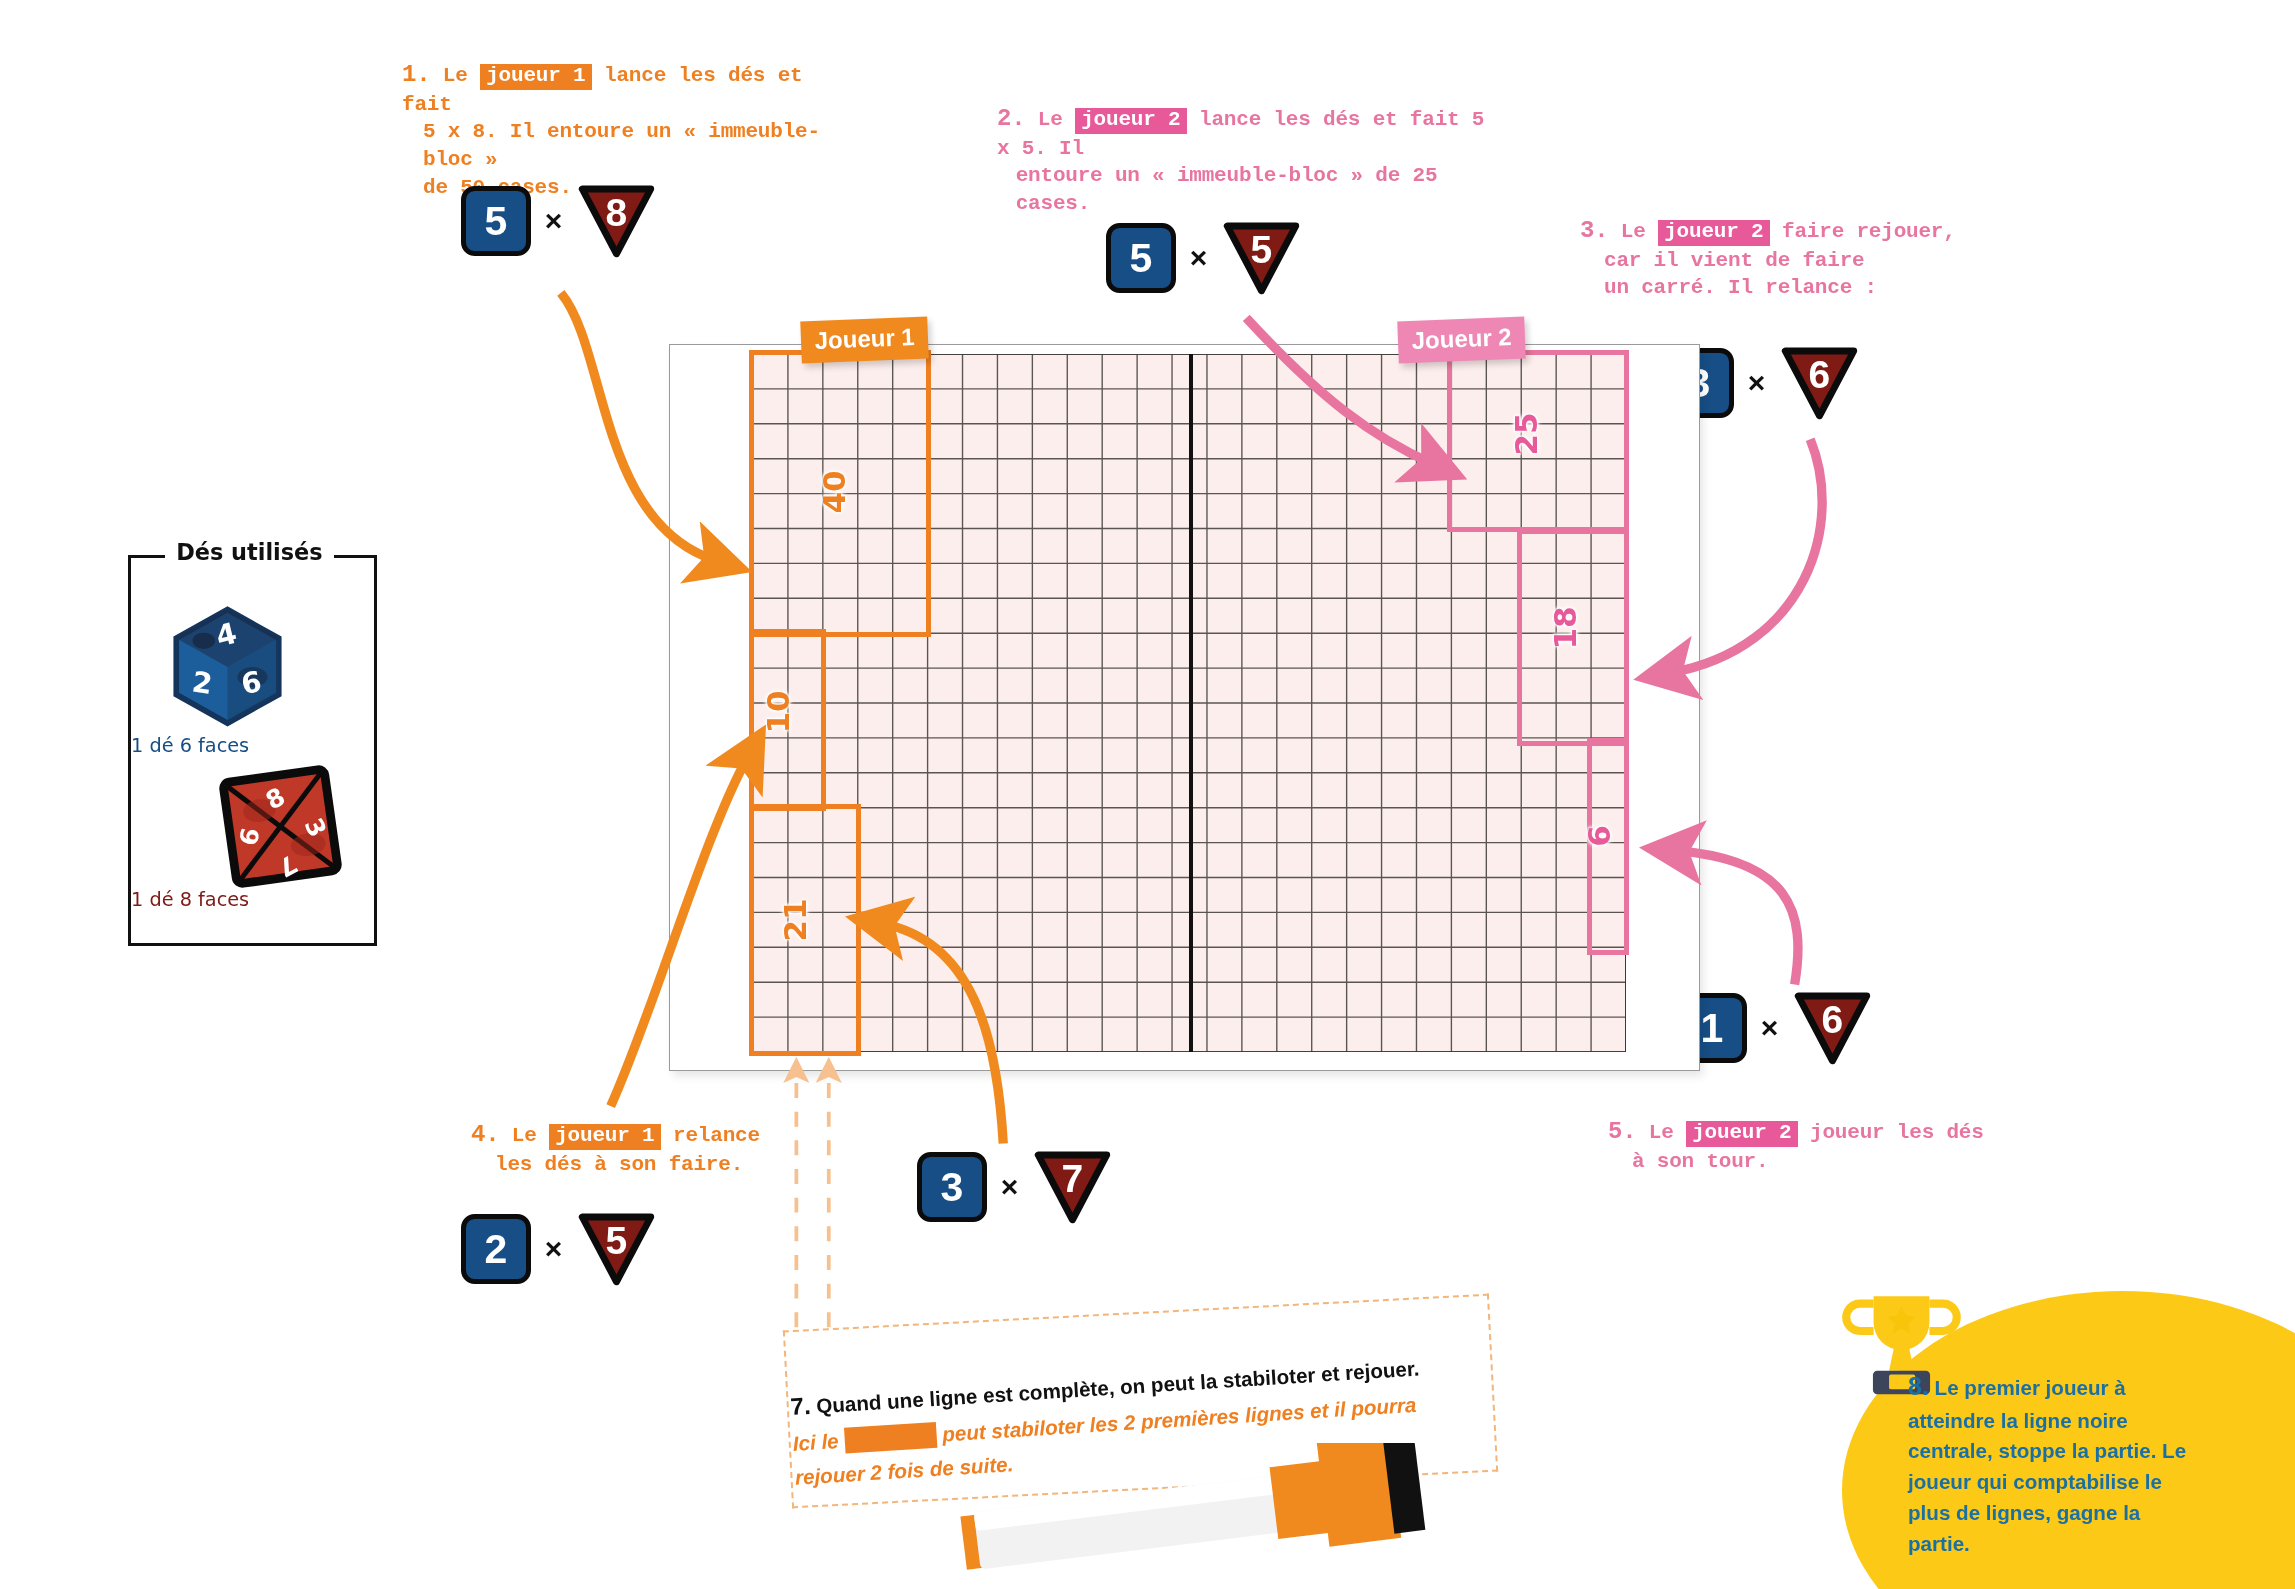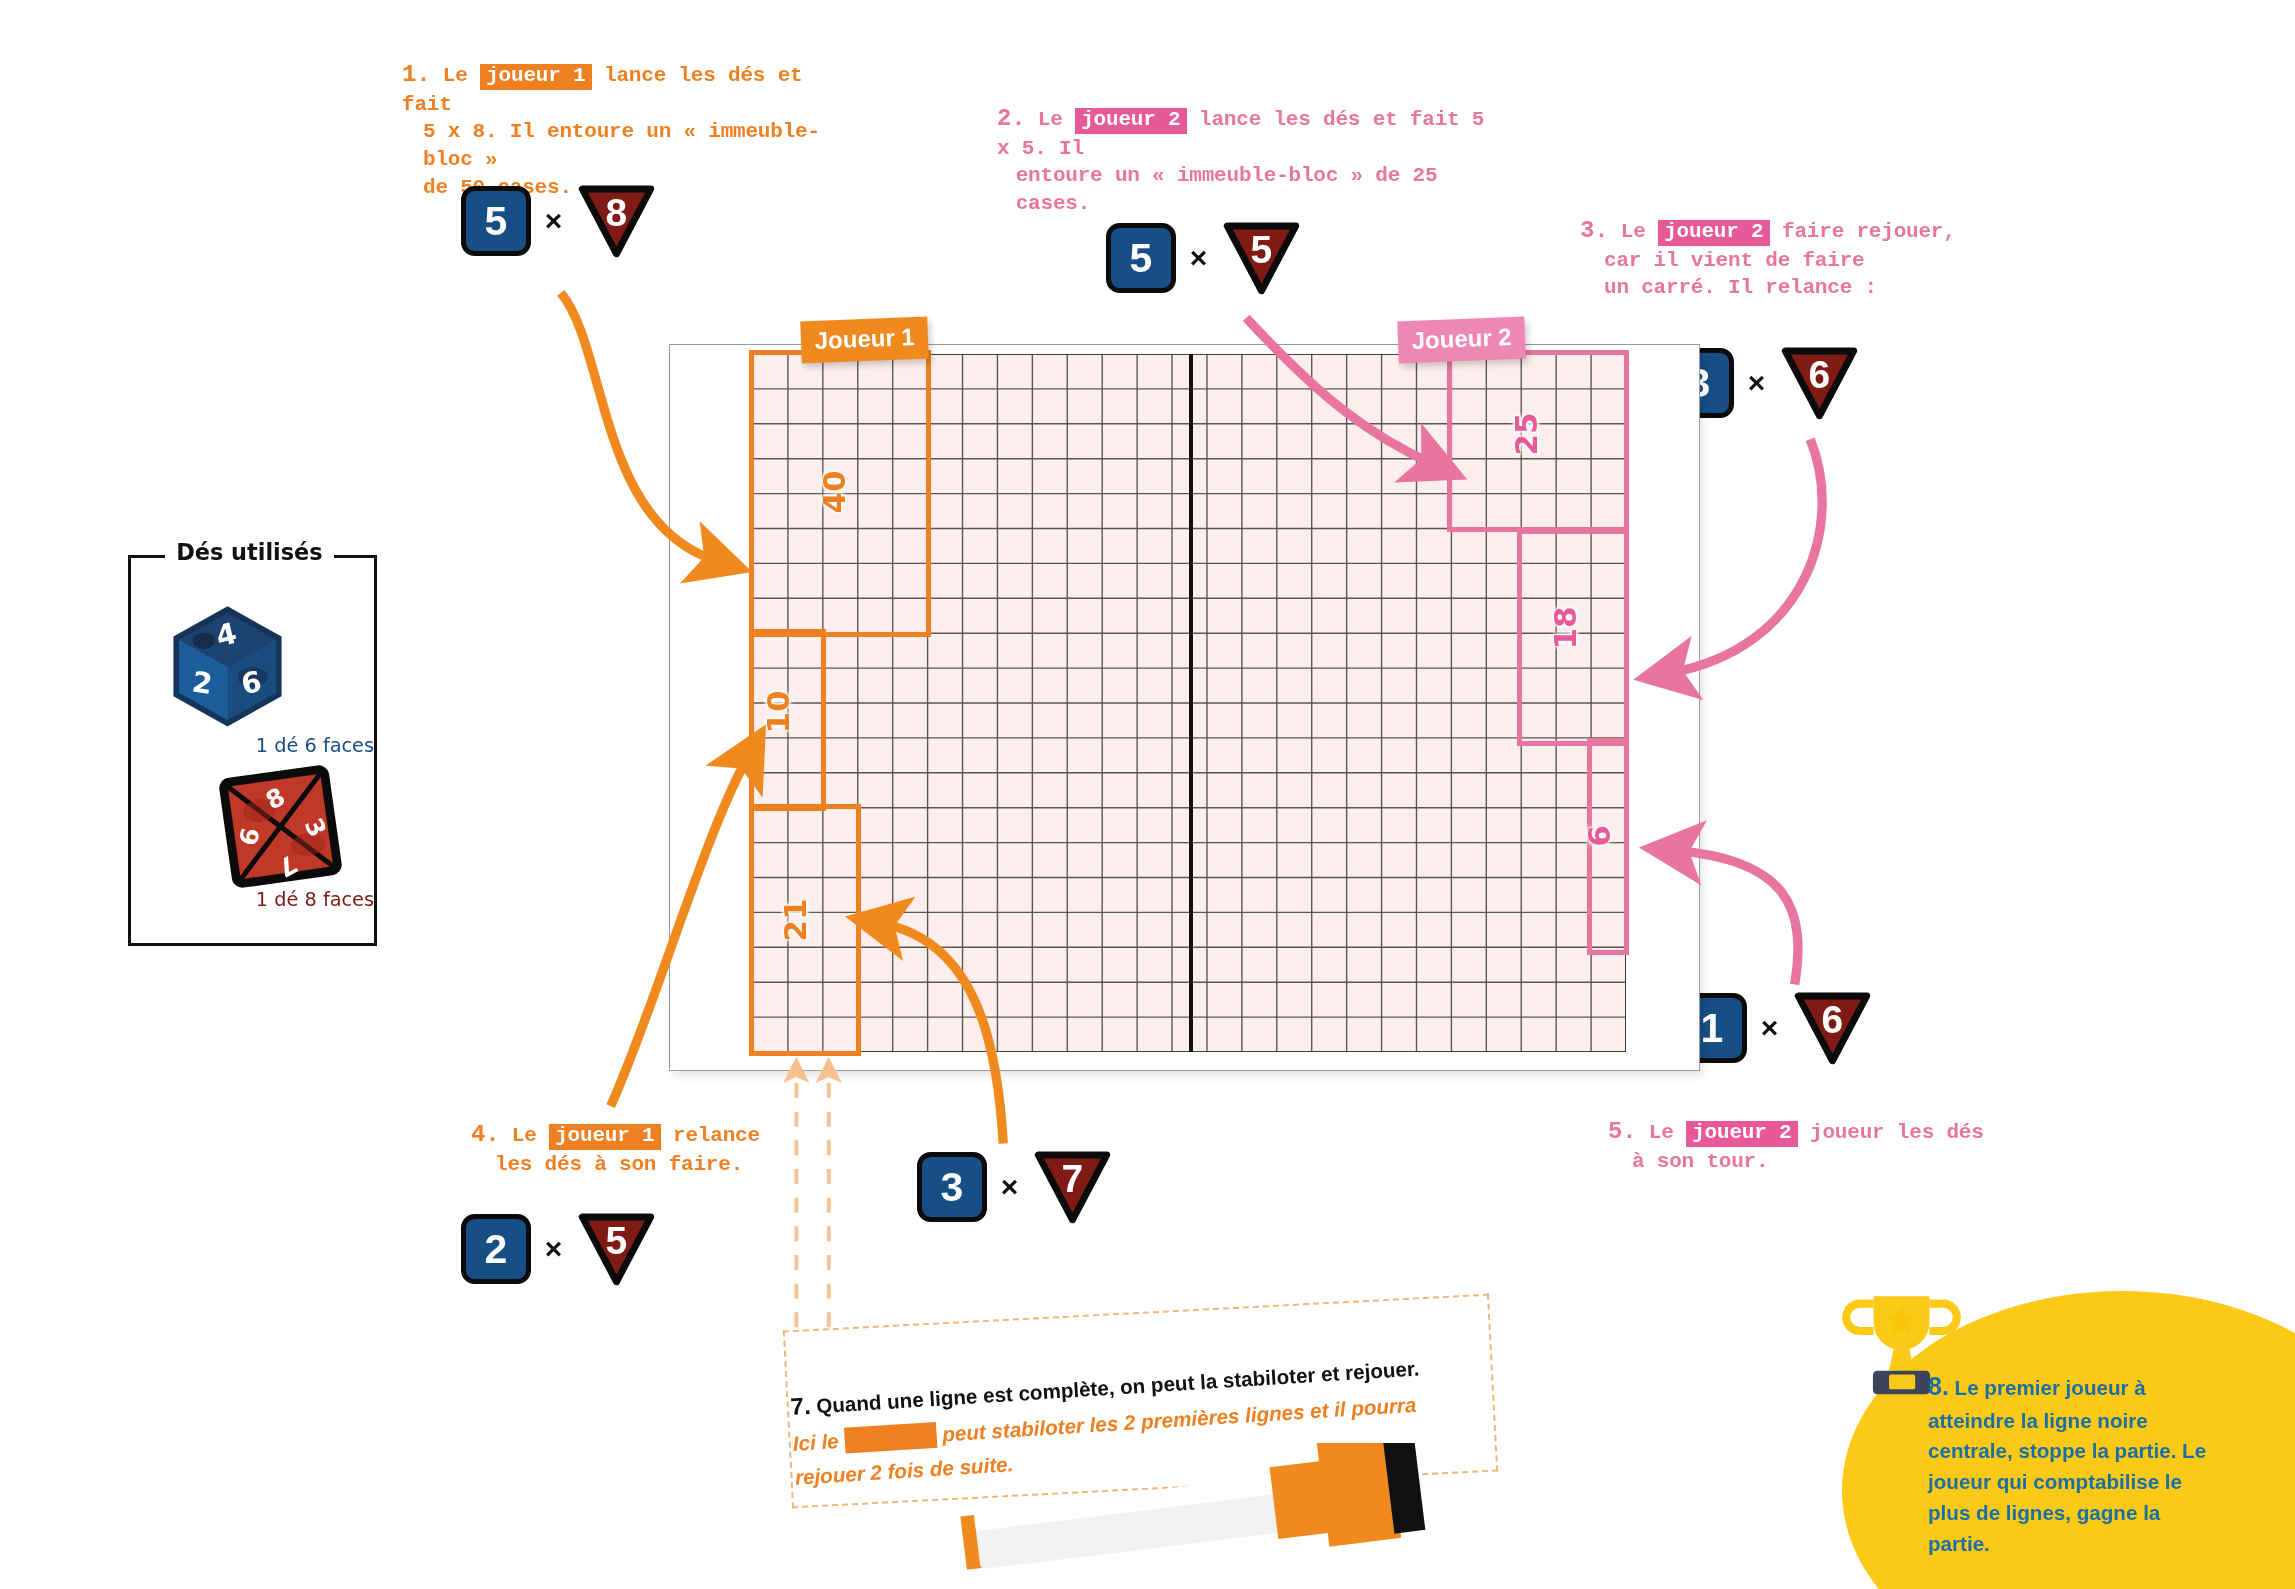--- a/index.html
+++ b/index.html
@@ -111,21 +111,21 @@
     width: 249px; height: 391px;
     border: 3.1px solid #111;
   }
   #dice-legend-title {
     position: absolute; left: 34px; top: -19.3px;
     background: #fff; padding: 0 11.2px;
     font-size: 22.4px; font-weight: bold; color: #111;
     font-family: "DejaVu Sans", sans-serif;
   }
   .legend-cap {
-    position: absolute; width: 100%; text-align: right;
+    position: absolute; width: 100%; text-align: left;
     font-size: 19.3px; font-family: "DejaVu Sans", sans-serif;
   }
   .legend-cap.blue { color: #174E85; }
   .legend-cap.red  { color: #7F1A15; }
 
   
   #arrows { position: absolute; inset: 0; pointer-events: none; }
 
   
   #note-box {
@@ -151,21 +151,21 @@
     left: 1842px; top: 1291px;
     width: 561px; height: 399px;
     background: #FCC917;
     border-radius: 50%;
   }
   #step8 {
     position: absolute;
     left: 1908px; top: 1368px;
     width: 293px;
     color: #1A6FA4;
-    font-size: 20.6px; font-weight: bold; line-height: 1.5; margin-left: 20px;
+    font-size: 20.6px; font-weight: bold; line-height: 1.5;
   }
   #trophy { position: absolute; left: 1839px; top: 1285px; }
 
   
   #marker { position: absolute; left: 950px; top: 1443px; }
 </style>
 </head>
 <body>
 
 <div class="root">

